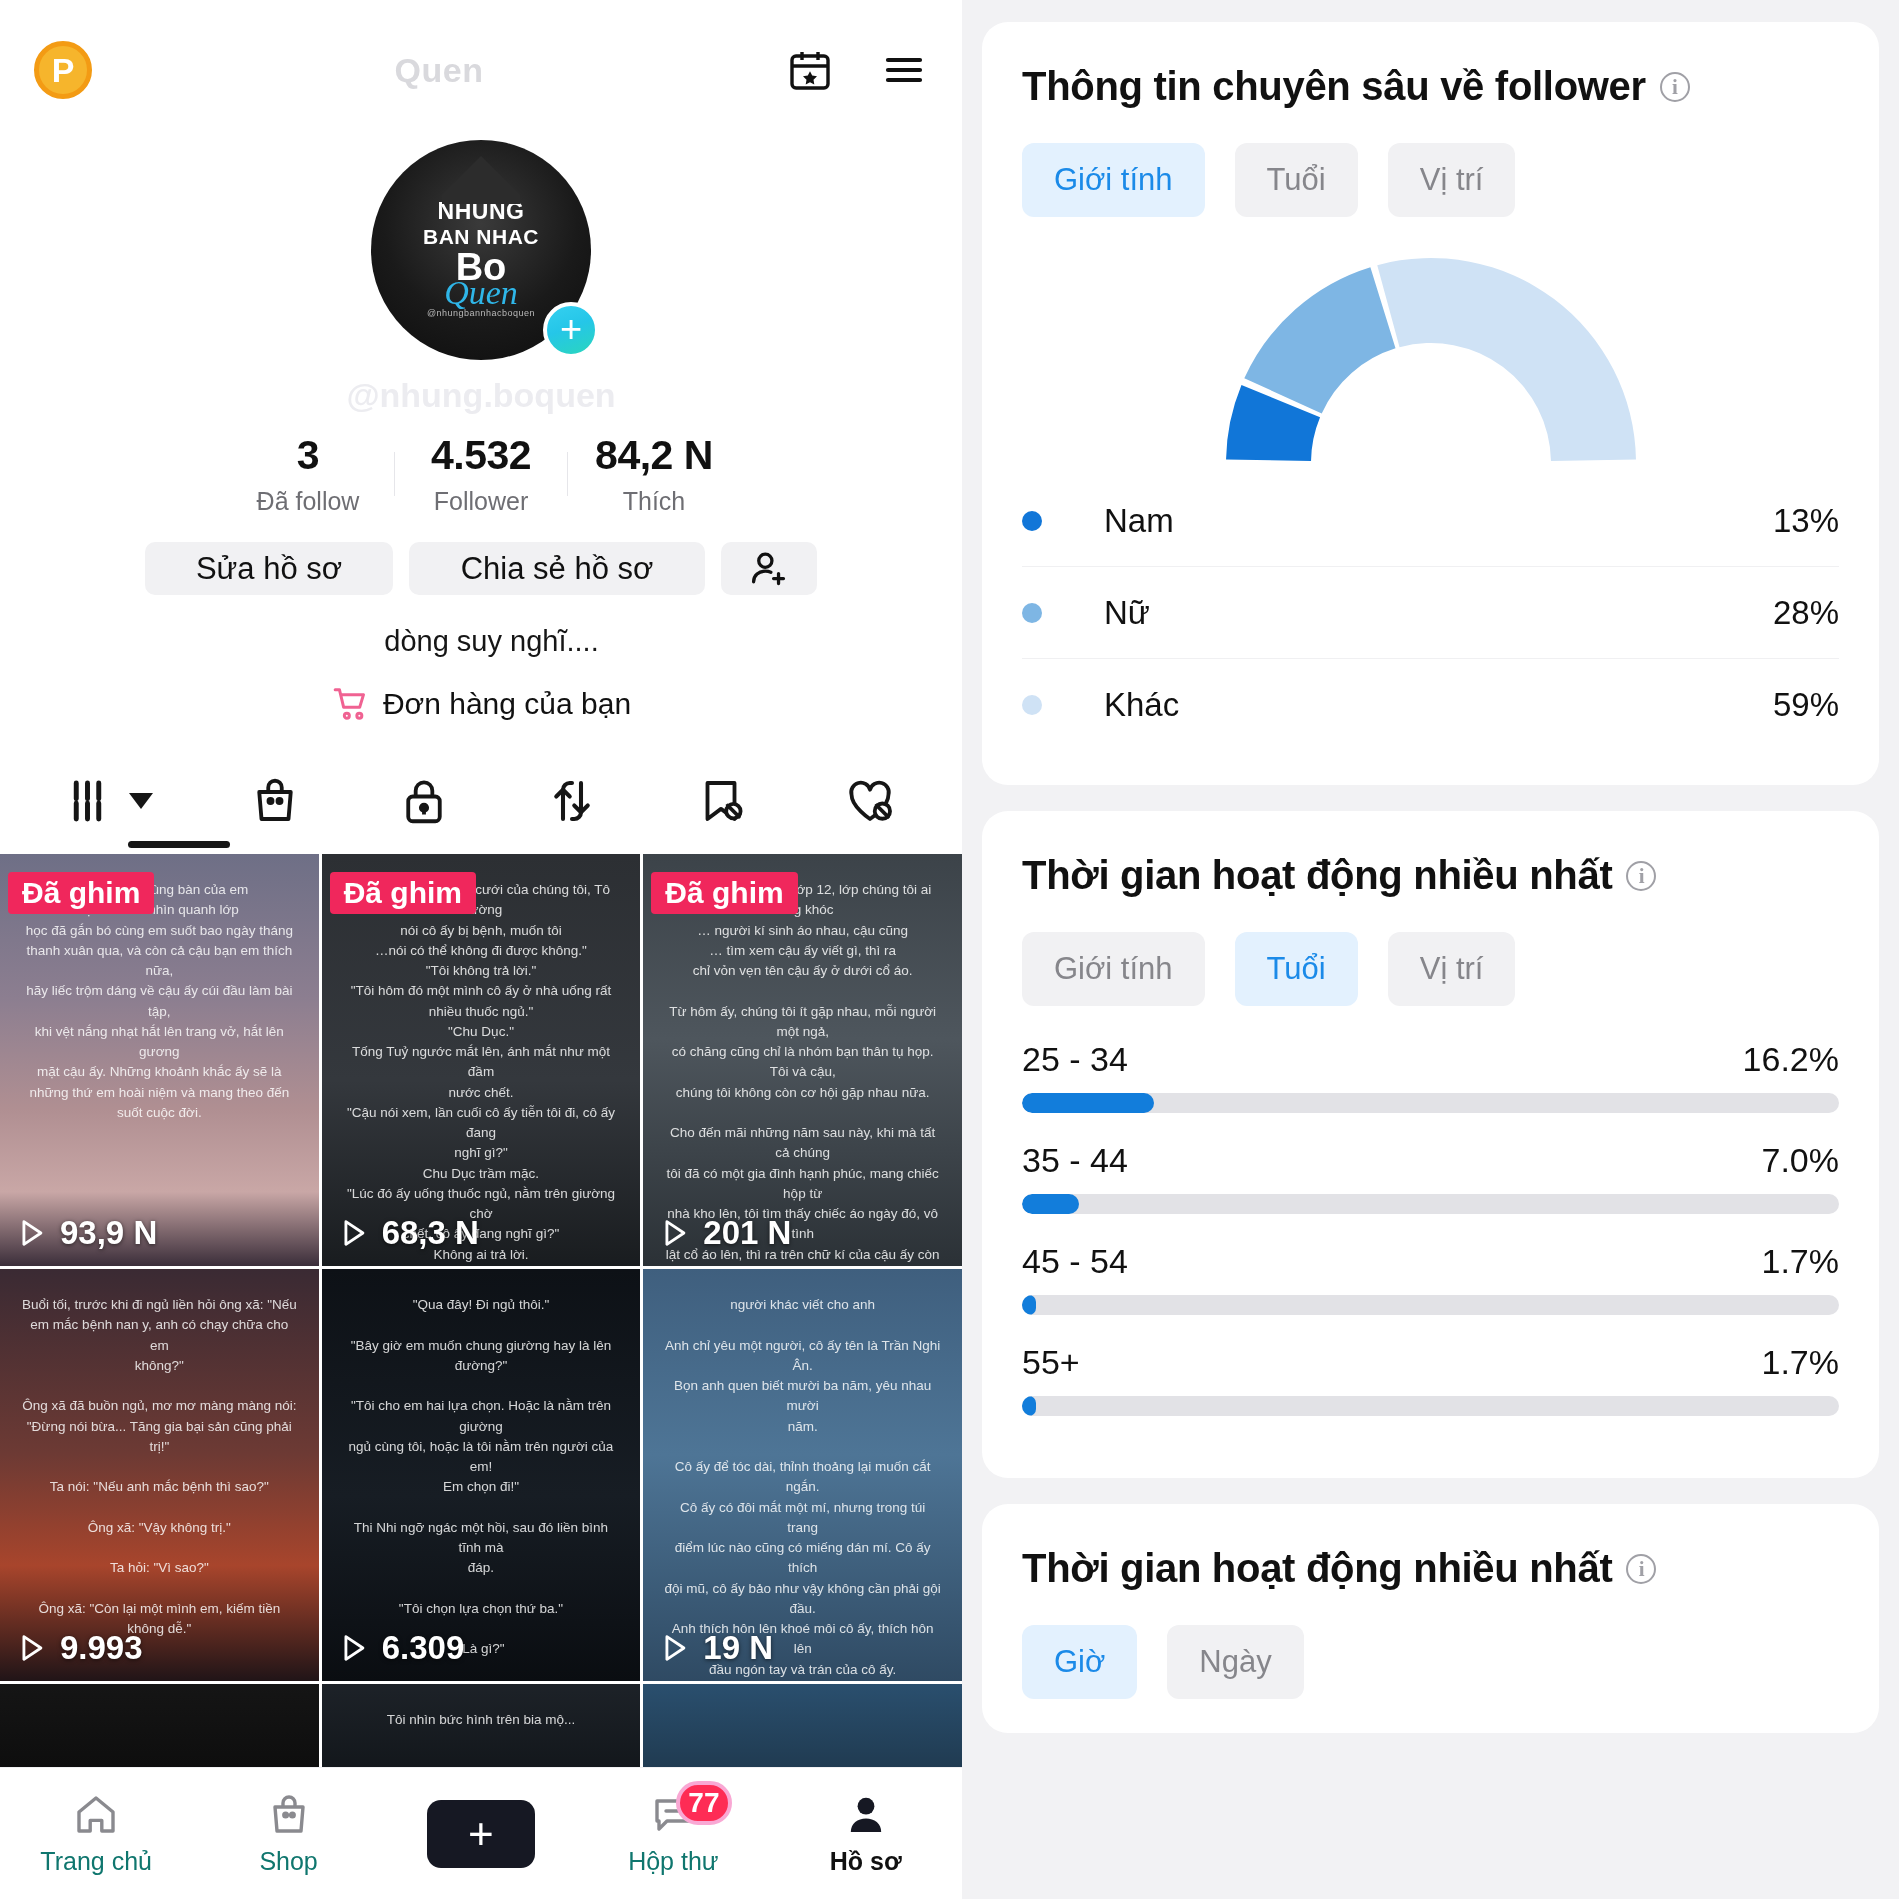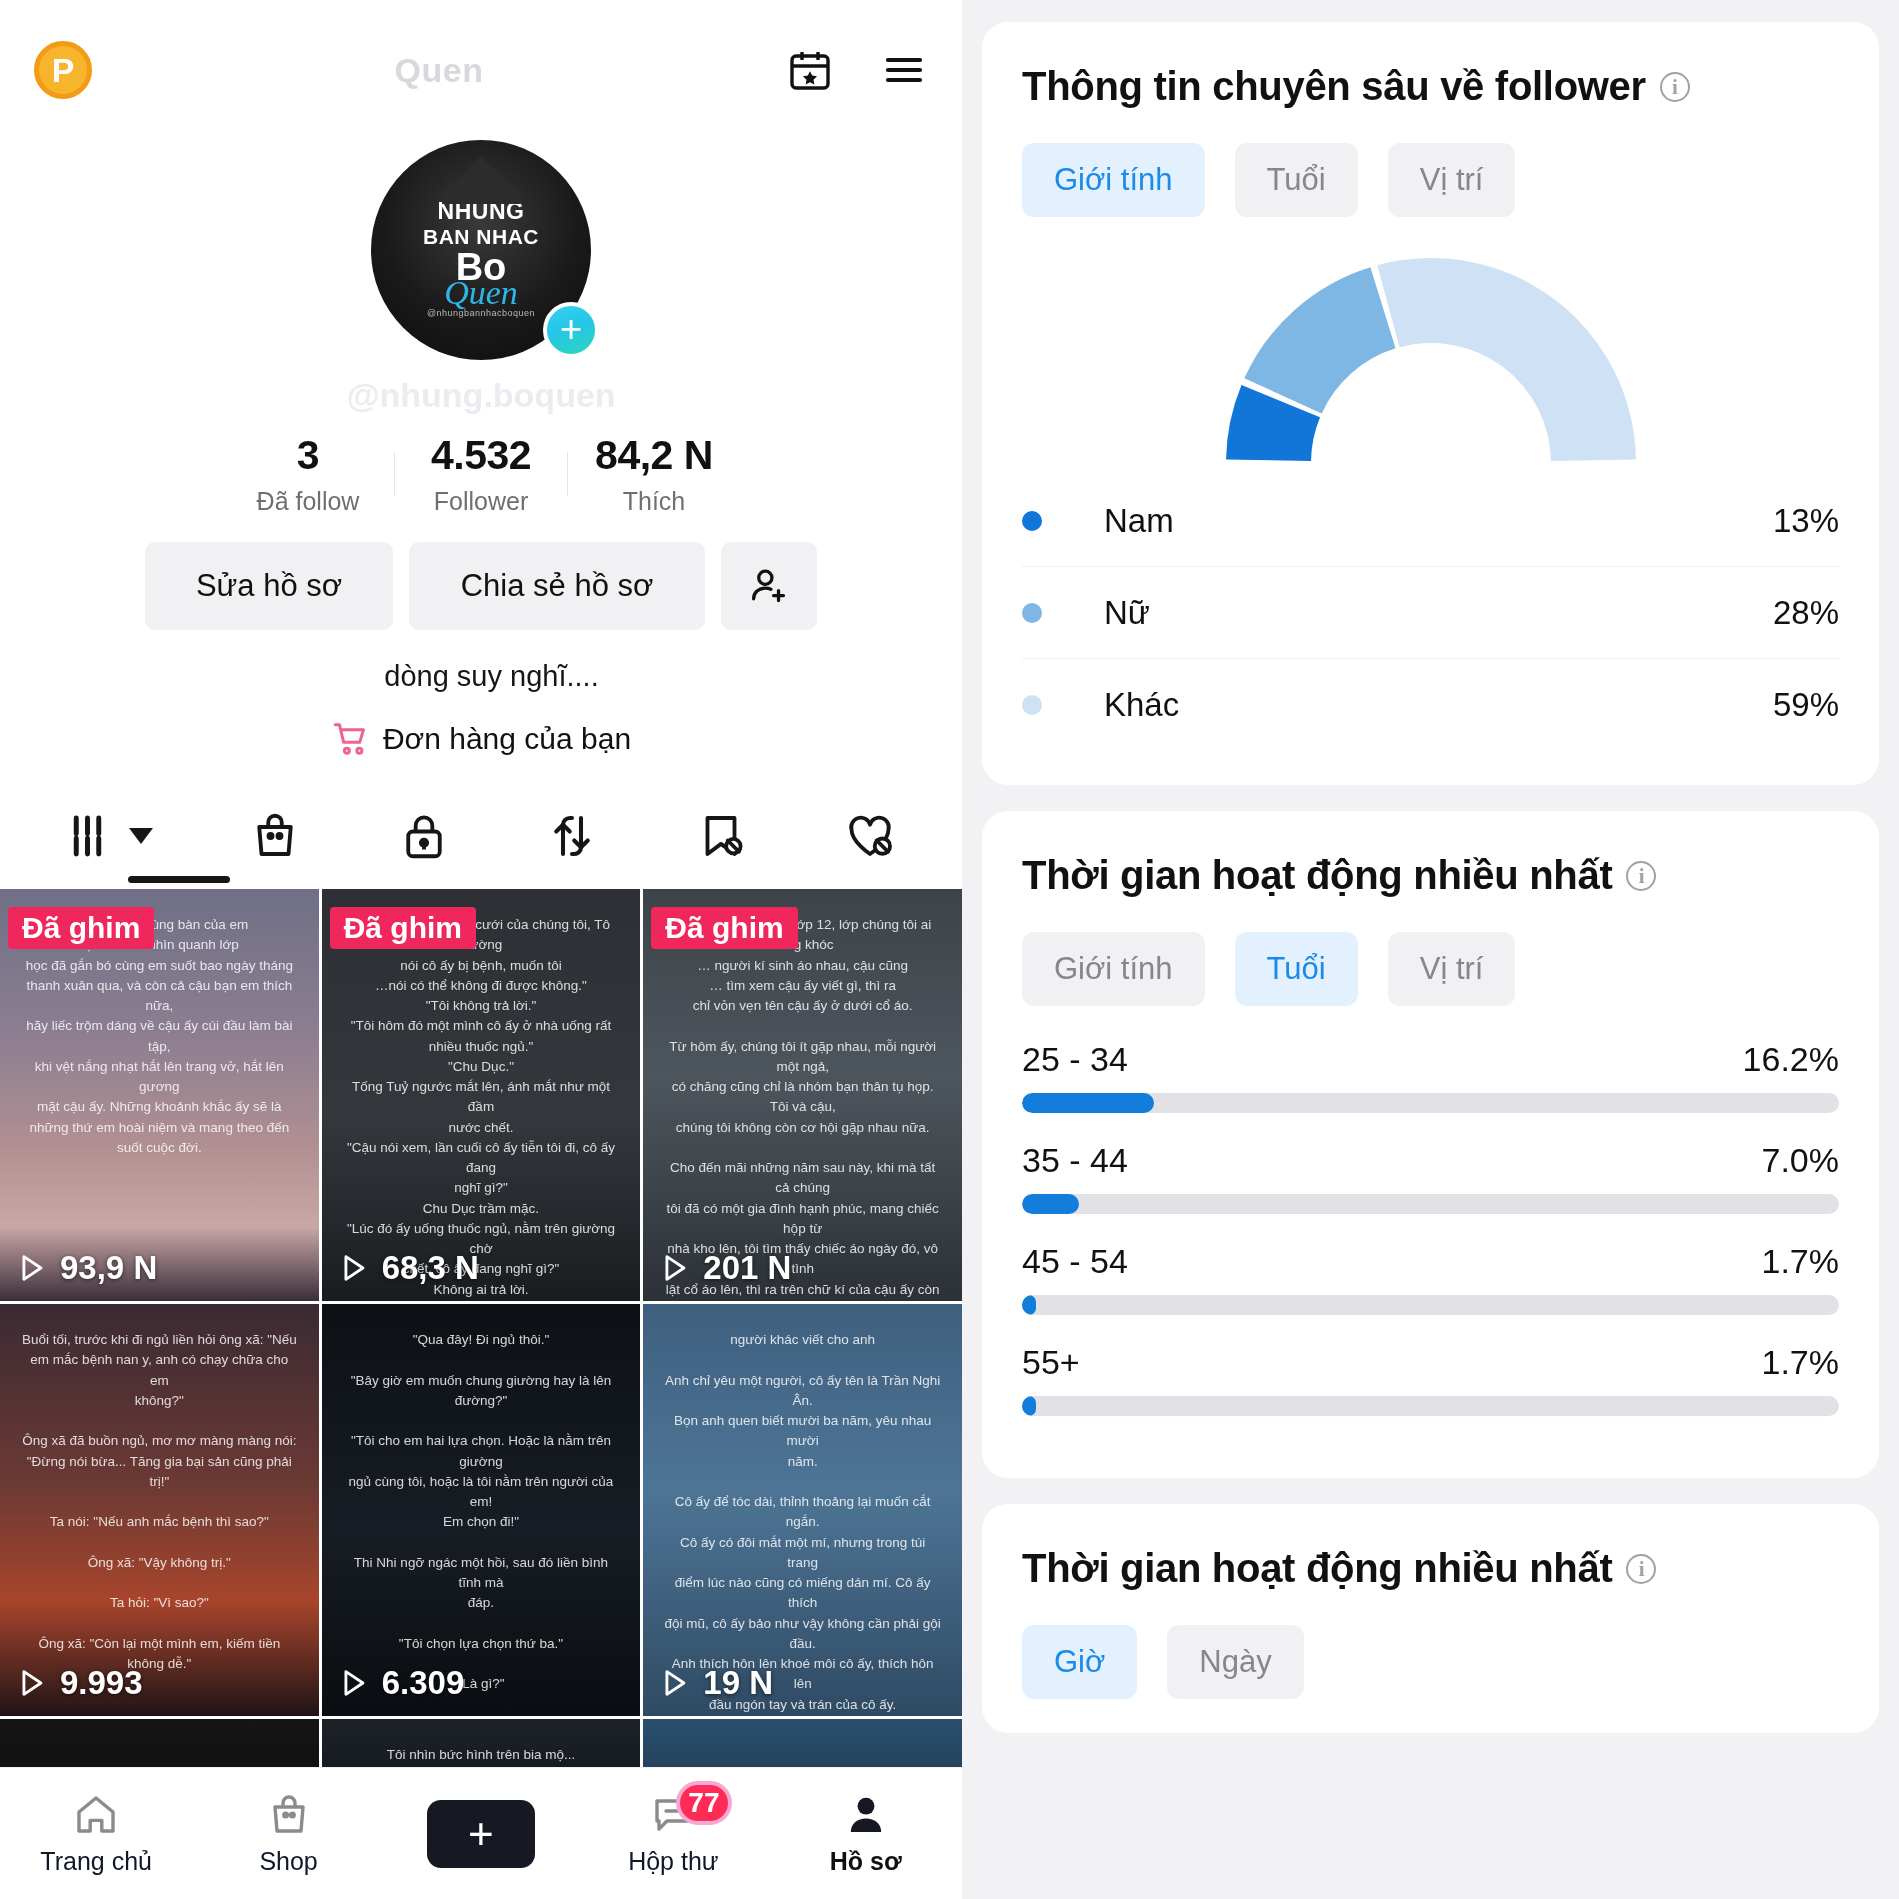--- a/index.html
+++ b/index.html
@@ -77,21 +77,21 @@
   .handle { text-align: center; color: #ececf0; font-size: 34px; font-weight: 600; margin-top: 16px; height: 42px; }
 
   .stats { display: flex; justify-content: center; align-items: center; margin-top: 14px; }
   .stat { text-align: center; min-width: 172px; padding: 0 24px; }
   .stat .num { font-size: 41px; font-weight: 700; color: #111; letter-spacing: -.5px; }
   .stat .lbl { font-size: 25px; color: #6e6e73; margin-top: 8px; }
   .stat-div { width: 1px; height: 44px; background: #e6e6ea; }
 
   .actions { display: flex; justify-content: center; gap: 16px; margin-top: 26px; }
   .btn {
-    background: #f1f1f3; border-radius: 10px; height: 88px;
+    background: #f1f1f3; border-radius: 10px; height: 53px;
     display: flex; align-items: center; justify-content: center;
     font-size: 31px; color: #111; font-weight: 500;
   }
   .btn-edit { width: 248px; }
   .btn-share { width: 296px; }
   .btn-add { width: 96px; }
   .btn-add svg { width: 44px; height: 44px; }
 
   .bio { text-align: center; font-size: 29px; color: #161616; margin-top: 30px; padding-left: 21px; }
   .orders {
@@ -137,21 +137,21 @@
   .bgH { background: linear-gradient(180deg,#1d2228 0%,#0f1317 100%); }
   .bgI { background: linear-gradient(180deg,#2a4f6e 0%,#1c3346 100%); }
 
   .bottom-nav {
     position: absolute; left: 0; bottom: 0; width: 962px; height: 132px;
     background: #fff; display: flex; align-items: center; justify-content: space-around;
     border-top: 1px solid #f0f0f2;
   }
   .nav-item { display: flex; flex-direction: column; align-items: center; gap: 8px; width: 150px; position: relative; }
   .nav-item svg { width: 48px; height: 48px; }
-  .nav-lbl { font-size: 25px; color: #0f172a; }
+  .nav-lbl { font-size: 25px; color: #0f766e; }
   .nav-item.active .nav-lbl { color: #111; font-weight: 700; }
   .plus-btn {
     width: 108px; height: 68px; border-radius: 14px; position: relative;
     background: #161823; display: flex; align-items: center; justify-content: center;
   }
   .plus-btn::before, .plus-btn::after {
     content: ""; position: absolute; top: 0; width: 28px; height: 68px; border-radius: 14px; z-index: -1;
   }
   .plus-btn::before { left: -9px; background: #25f4ee; }
   .plus-btn::after { right: -9px; background: #fe2c55; }

